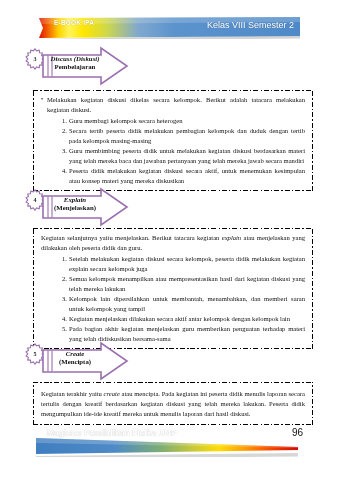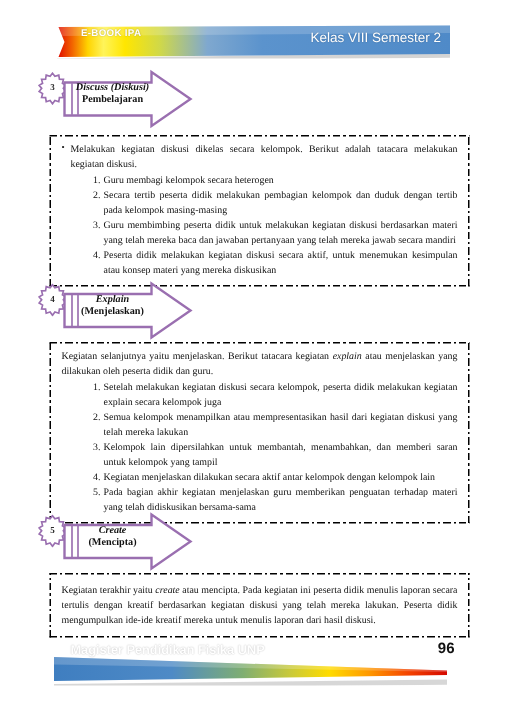--- a/index.html
+++ b/index.html
@@ -203,21 +203,21 @@
     white-space: nowrap;
     text-shadow: 0 0 1px rgba(0,0,0,.3);
   }
 
   .page-number {
     position: absolute;
     right: 36px;
     top: 427px;
     font-family: "Liberation Sans", sans-serif;
     font-size: 10px;
-    font-weight: bold;
+    font-weight: normal;
     color: #111;
   }
 </style>
 </head>
 <body>
 
 <div class="page">
 
   <div class="header-banner">
     <svg viewBox="0 0 264 24" preserveAspectRatio="none">

